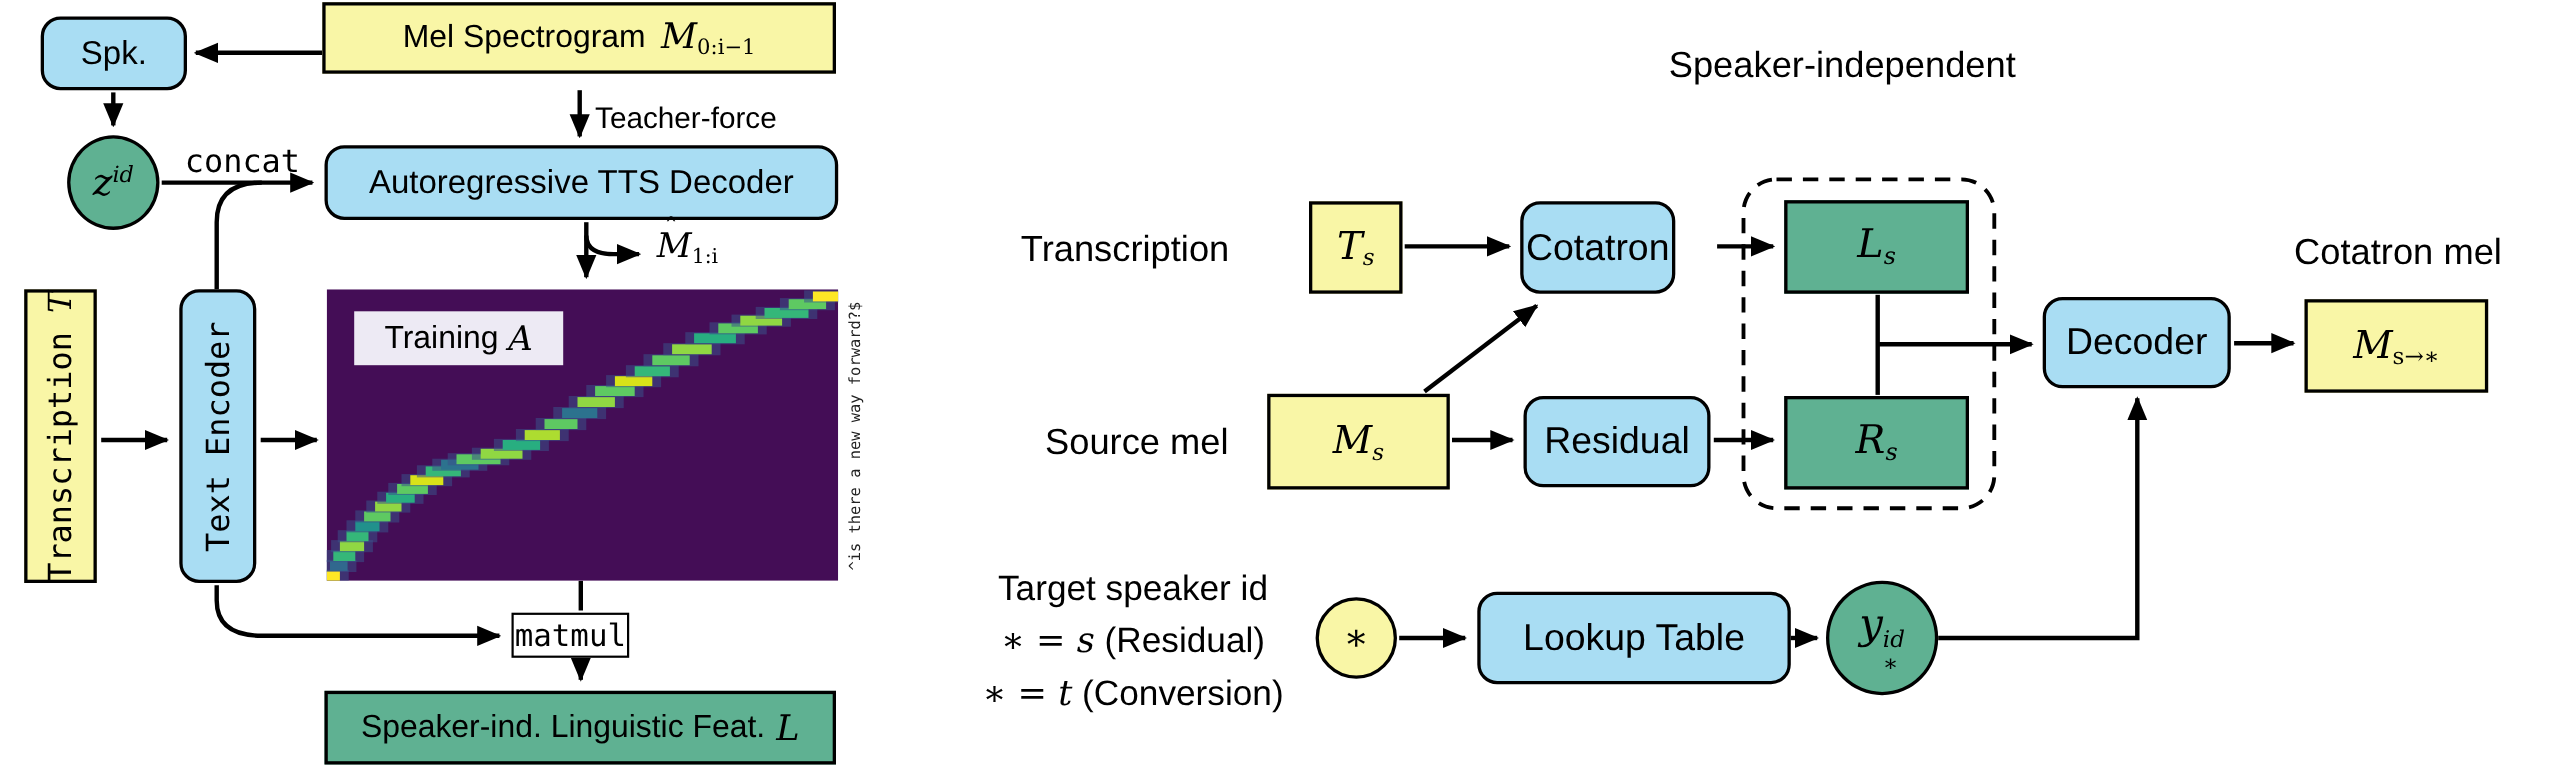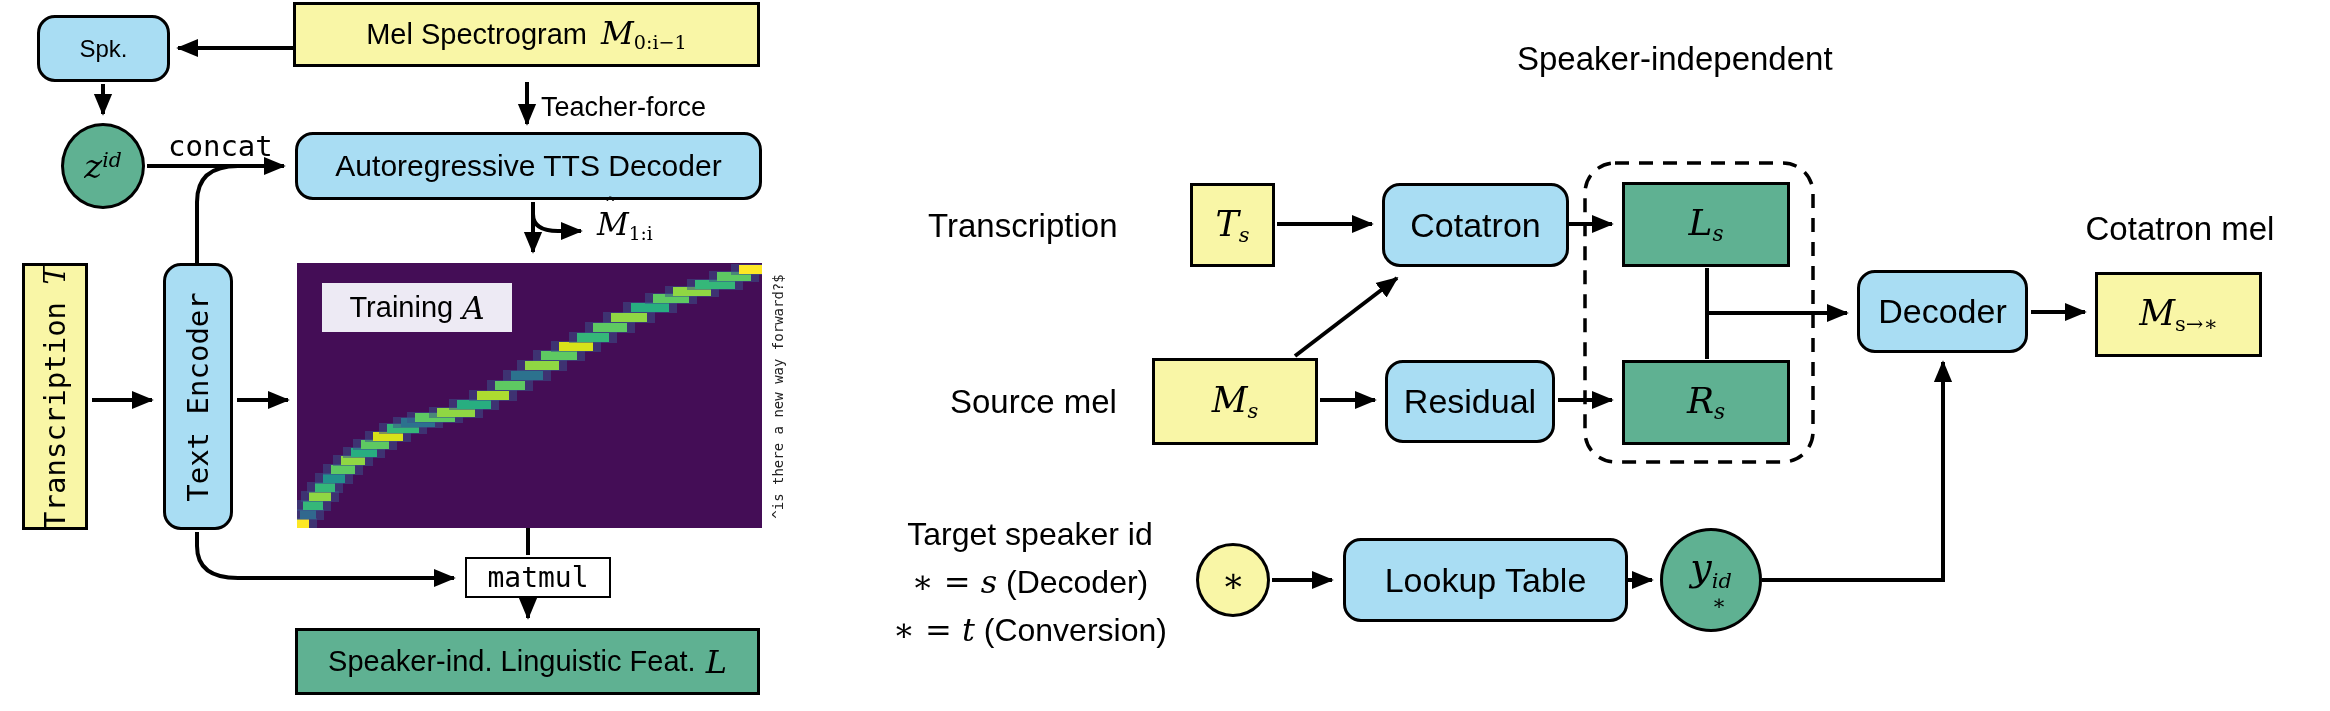--- a/index.html
+++ b/index.html
@@ -60,21 +60,21 @@
       <path d="M 1707,313 H 1847" marker-end="url(#ah)"></path>
       <path d="M 2031,312 H 2085" marker-end="url(#ah)"></path>
       <path d="M 1272,580 H 1332" marker-end="url(#ah)"></path>
       <path d="M 1628,580 H 1652" marker-end="url(#ah)"></path>
       <path d="M 1762,580 H 1943 V 362" marker-end="url(#ah)"></path>
 
       <rect x="1585" y="163" width="228" height="299" rx="30" stroke-width="3.5" stroke-dasharray="14 10"></rect>
     </g>
   </svg>
 
-  <div class="box blue rounded" style="left:37px;top:15px;width:133px;height:67px;font-size:24px;">
+  <div class="box blue rounded" style="left:37px;top:15px;width:133px;height:67px;font-size:30px;">
     <span>Spk.</span>
   </div>
 
   <div class="box yellow" style="left:293px;top:2px;width:467px;height:65px;font-size:29px;">
     <span>Mel Spectrogram</span>
     <span style="width:14px;"></span>
     <span class="math" style="font-size:32px;"><span>M</span><span class="sub" style="font-style:normal;">0:i−1</span></span>
   </div>
 
   <div class="lbl" style="left:541px;top:92px;font-size:27px;">Teacher-force</div>
@@ -176,42 +176,42 @@
               display:flex;align-items:center;justify-content:center;font-size:29px;">
     <span>Training</span>
     <span style="width:9px;"></span>
     <span class="math" style="font-size:31px;">A</span>
   </div>
 
   <div class="abs" style="left:652px;top:389px;width:250px;height:15px;transform:rotate(-90deg);
               font-family:'DejaVu Sans Mono',monospace;font-size:14px;color:#222;
               text-align:center;white-space:nowrap;">^is there a new way forward?$</div>
 
-  <div class="box" style="left:465px;top:557px;width:146px;height:41px;background:#fff;
+  <div class="box" style="left:465px;top:557px;width:107px;height:41px;background:#fff;
               border-width:2px;font-size:28px;">
     <span class="mono">matmul</span>
   </div>
 
   <div class="box green" style="left:295px;top:628px;width:465px;height:67px;font-size:29px;">
     <span>Speaker-ind. Linguistic Feat.</span>
     <span style="width:10px;"></span>
     <span class="math" style="font-size:32px;">L</span>
   </div>
 
   <div class="lbl" style="left:1517px;top:38px;width:365px;text-align:left;font-size:33px;line-height:41px;">
     <div>Speaker-independent</div>
   </div>
 
   <div class="lbl" style="left:928px;top:207px;font-size:33px;">Transcription</div>
 
   <div class="box yellow" style="left:1190px;top:183px;width:85px;height:84px;font-size:35px;">
     <span class="math"><span>T</span><span class="sub">s</span></span>
   </div>
 
-  <div class="box blue rounded" style="left:1382px;top:183px;width:187px;height:84px;font-size:34px;">
+  <div class="box blue rounded" style="left:1382px;top:183px;width:141px;height:84px;font-size:34px;">
     <span>Cotatron</span>
   </div>
 
   <div class="box green" style="left:1622px;top:182px;width:168px;height:85px;font-size:36px;">
     <span class="math"><span>L</span><span class="sub">s</span></span>
   </div>
 
   <div class="lbl" style="left:950px;top:383px;font-size:33px;">Source mel</div>
 
   <div class="box yellow" style="left:1152px;top:358px;width:166px;height:87px;font-size:35px;">
@@ -231,21 +231,21 @@
   <div class="box blue rounded" style="left:1857px;top:270px;width:171px;height:83px;font-size:34px;">
     <span>Decoder</span>
   </div>
 
   <div class="box yellow" style="left:2095px;top:272px;width:167px;height:85px;font-size:35px;">
     <span class="math"><span>M</span><span class="sub" style="font-style:normal;">s→∗</span></span>
   </div>
 
   <div class="lbl" style="left:865px;top:510px;width:330px;text-align:center;font-size:32px;line-height:48px;">
     <div>Target speaker id</div>
-    <div><span class="math">∗ = s</span><span> (Decoder)</span></div>
+    <div><span class="math">∗ = s</span><span> (Residual)</span></div>
     <div><span class="math">∗ = t</span><span> (Conversion)</span></div>
   </div>
 
   <div class="box yellow circle" style="left:1196px;top:543px;width:74px;height:74px;font-size:34px;">
     <span class="math">∗</span>
   </div>
 
   <div class="box blue rounded" style="left:1343px;top:538px;width:285px;height:84px;font-size:34px;">
     <span>Lookup Table</span>
   </div>

